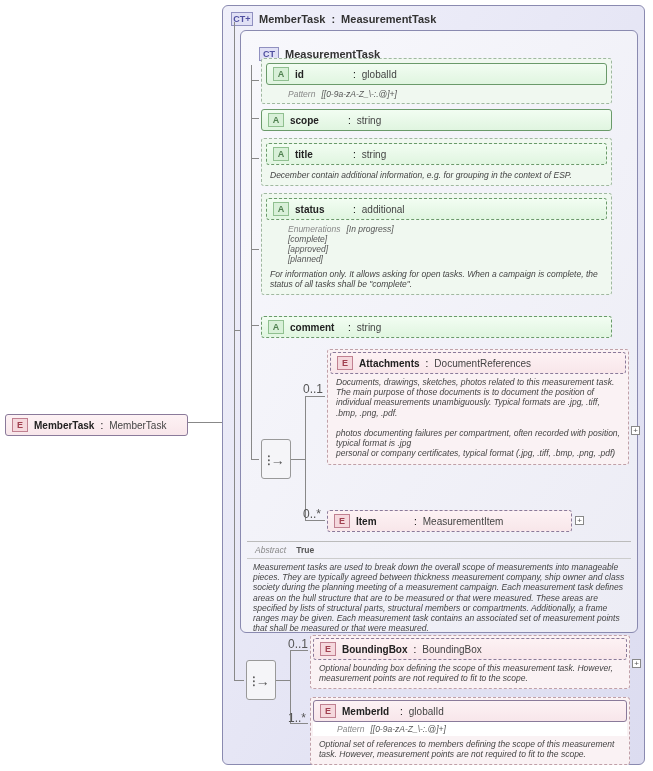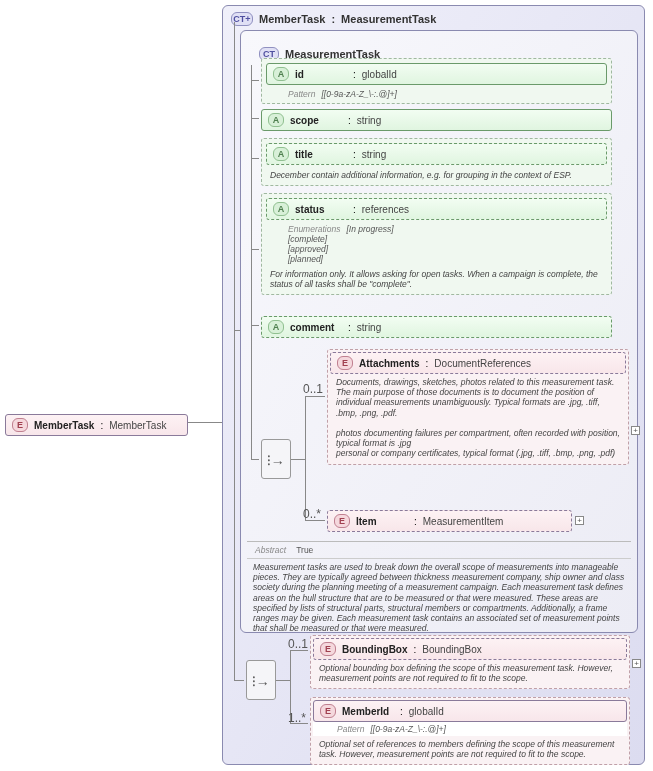--- a/index.html
+++ b/index.html
@@ -2,21 +2,21 @@
 <html><head>
 <meta charset="utf-8">
 <style>
 * { box-sizing: border-box; margin: 0; padding: 0; }
 body { font-family: Arial, sans-serif; font-size: 10px; background: #fff; width: 653px; height: 771px; position: relative; }
 .container { position: relative; width: 653px; height: 771px; }
 
 .root-elem { position: absolute; left: 5px; top: 414px; width: 183px; }
 .elem-box { border: 1px solid #8a7a9a; border-radius: 3px; background: linear-gradient(to bottom, #fdf2f4, #f8e6ea); padding: 3px 6px; display: flex; align-items: center; gap: 6px; }
 .elem-box.dashed { border-style: dashed; }
-.badge { display: inline-flex; align-items: center; justify-content: center; width: 16px; height: 14px; border: 1px solid #888; border-radius: 6px; font-size: 9px; font-weight: bold; }
+.badge { display: inline-flex; align-items: center; justify-content: center; width: 16px; height: 14px; border: 1px solid #888; border-radius: 0; font-size: 9px; font-weight: bold; }
 .badge-e { background: #f5d8dd; color: #a04050; border-color: #c08090; }
 .badge-a { background: #d8f0d8; color: #508050; border-color: #90c090; }
 .badge-ct { background: #e0e0f5; color: #5050a0; border-color: #9090c0; width: 20px; }
 .badge-ctp { background: #e0e0f5; color: #5050a0; border-color: #9090c0; width: 22px; }
 
 .main-panel { position: absolute; left: 222px; top: 5px; width: 423px; height: 760px; border: 1px solid #8a8ab0; border-radius: 6px; background: linear-gradient(to bottom right, #f0f0fa, #dcdcf0); padding: 4px; }
 .panel-header { display: flex; align-items: center; gap: 6px; padding: 2px 4px; font-size: 11px; font-weight: bold; color: #333; }
 .inner-panel { position: absolute; left: 240px; top: 30px; width: 398px; height: 603px; border: 1px solid #8a8ab0; border-radius: 6px; background: linear-gradient(to bottom right, #f8f8fc, #ececf5); padding: 14px; }
 
 .attr-box { border: 1px solid #6a9a6a; border-radius: 3px; background: linear-gradient(to bottom, #f2fdf2, #e0f5e0); padding: 3px 6px; display: flex; align-items: center; gap: 6px; margin: 2px; }
@@ -101,21 +101,21 @@
       </div>
       <div class="desc">December contain additional information, e.g. for grouping in the context of ESP.</div>
     </div>
   </div>
 
   <div class="attr-pos" style="left:18px; top:160px; width:355px;">
     <div class="attr-wrapper">
       <div class="attr-box dashed">
         <span class="badge badge-a">A</span>
         <span class="fieldname">status</span>:
-        <span class="fieldtype">references</span>
+        <span class="fieldtype">additional</span>
       </div>
       <div class="attr-meta" style="white-space:pre-line;"><span class="label">Enumerations</span><span>[In progress]
 [complete]
 [approved]
 [planned]</span></div>
       <div class="desc">For information only. It allows asking for open tasks. When a campaign is complete, the status of all tasks shall be "complete".</div>
     </div>
   </div>
 
   <div class="attr-pos" style="left:18px; top:283px; width:355px;">
@@ -162,21 +162,21 @@
   <div class="attr-pos" style="left:86px; top:479px; width:245px;">
     <div class="elem-box dashed">
       <span class="badge badge-e">E</span>
       <span class="fieldname">Item</span>:
       <span class="fieldtype">MeasurementItem</span>
     </div>
   </div>
   <div class="expander" style="left:334px; top:485px;">+</div>
 
   <div class="attr-pos" style="left:6px; top:510px; width:384px;">
-    <div class="abstract-row" style="border-top:1px solid #bbb;"><span class="albl">Abstract</span><span style="font-style:normal;">True</span></div>
+    <div class="abstract-row" style="border-top:1px solid #bbb;"><span class="albl">Abstract</span><span style="font-style:normal;font-weight:bold;">True</span></div>
     <div class="desc" style="border-top:1px solid #ccc;">Measurement tasks are used to break down the overall scope of measurements into manageable pieces. They are typically agreed between thickness measurement company, ship owner and class society during the planning meeting of a measurement campaign. Each measurement task defines areas on the hull structure that are to be measured or that were measured. These areas are specified by lists of structural parts, structural members or compartments. Additionally, a frame ranges may be given. Each measurement task contains an associated set of measurement points that shall be measured or that were measured.</div>
   </div>
 </div>
 
 <div class="connector-v" style="left:234px; top:22px; height:658px;"></div>
 <div class="connector-h" style="left:234px; top:330px; width:6px;"></div>
 <div class="connector-h" style="left:234px; top:680px; width:10px;"></div>
 <div class="seq-box" style="left:246px; top:660px;">
       <span class="seq-icon">⁝→</span>
     </div>

